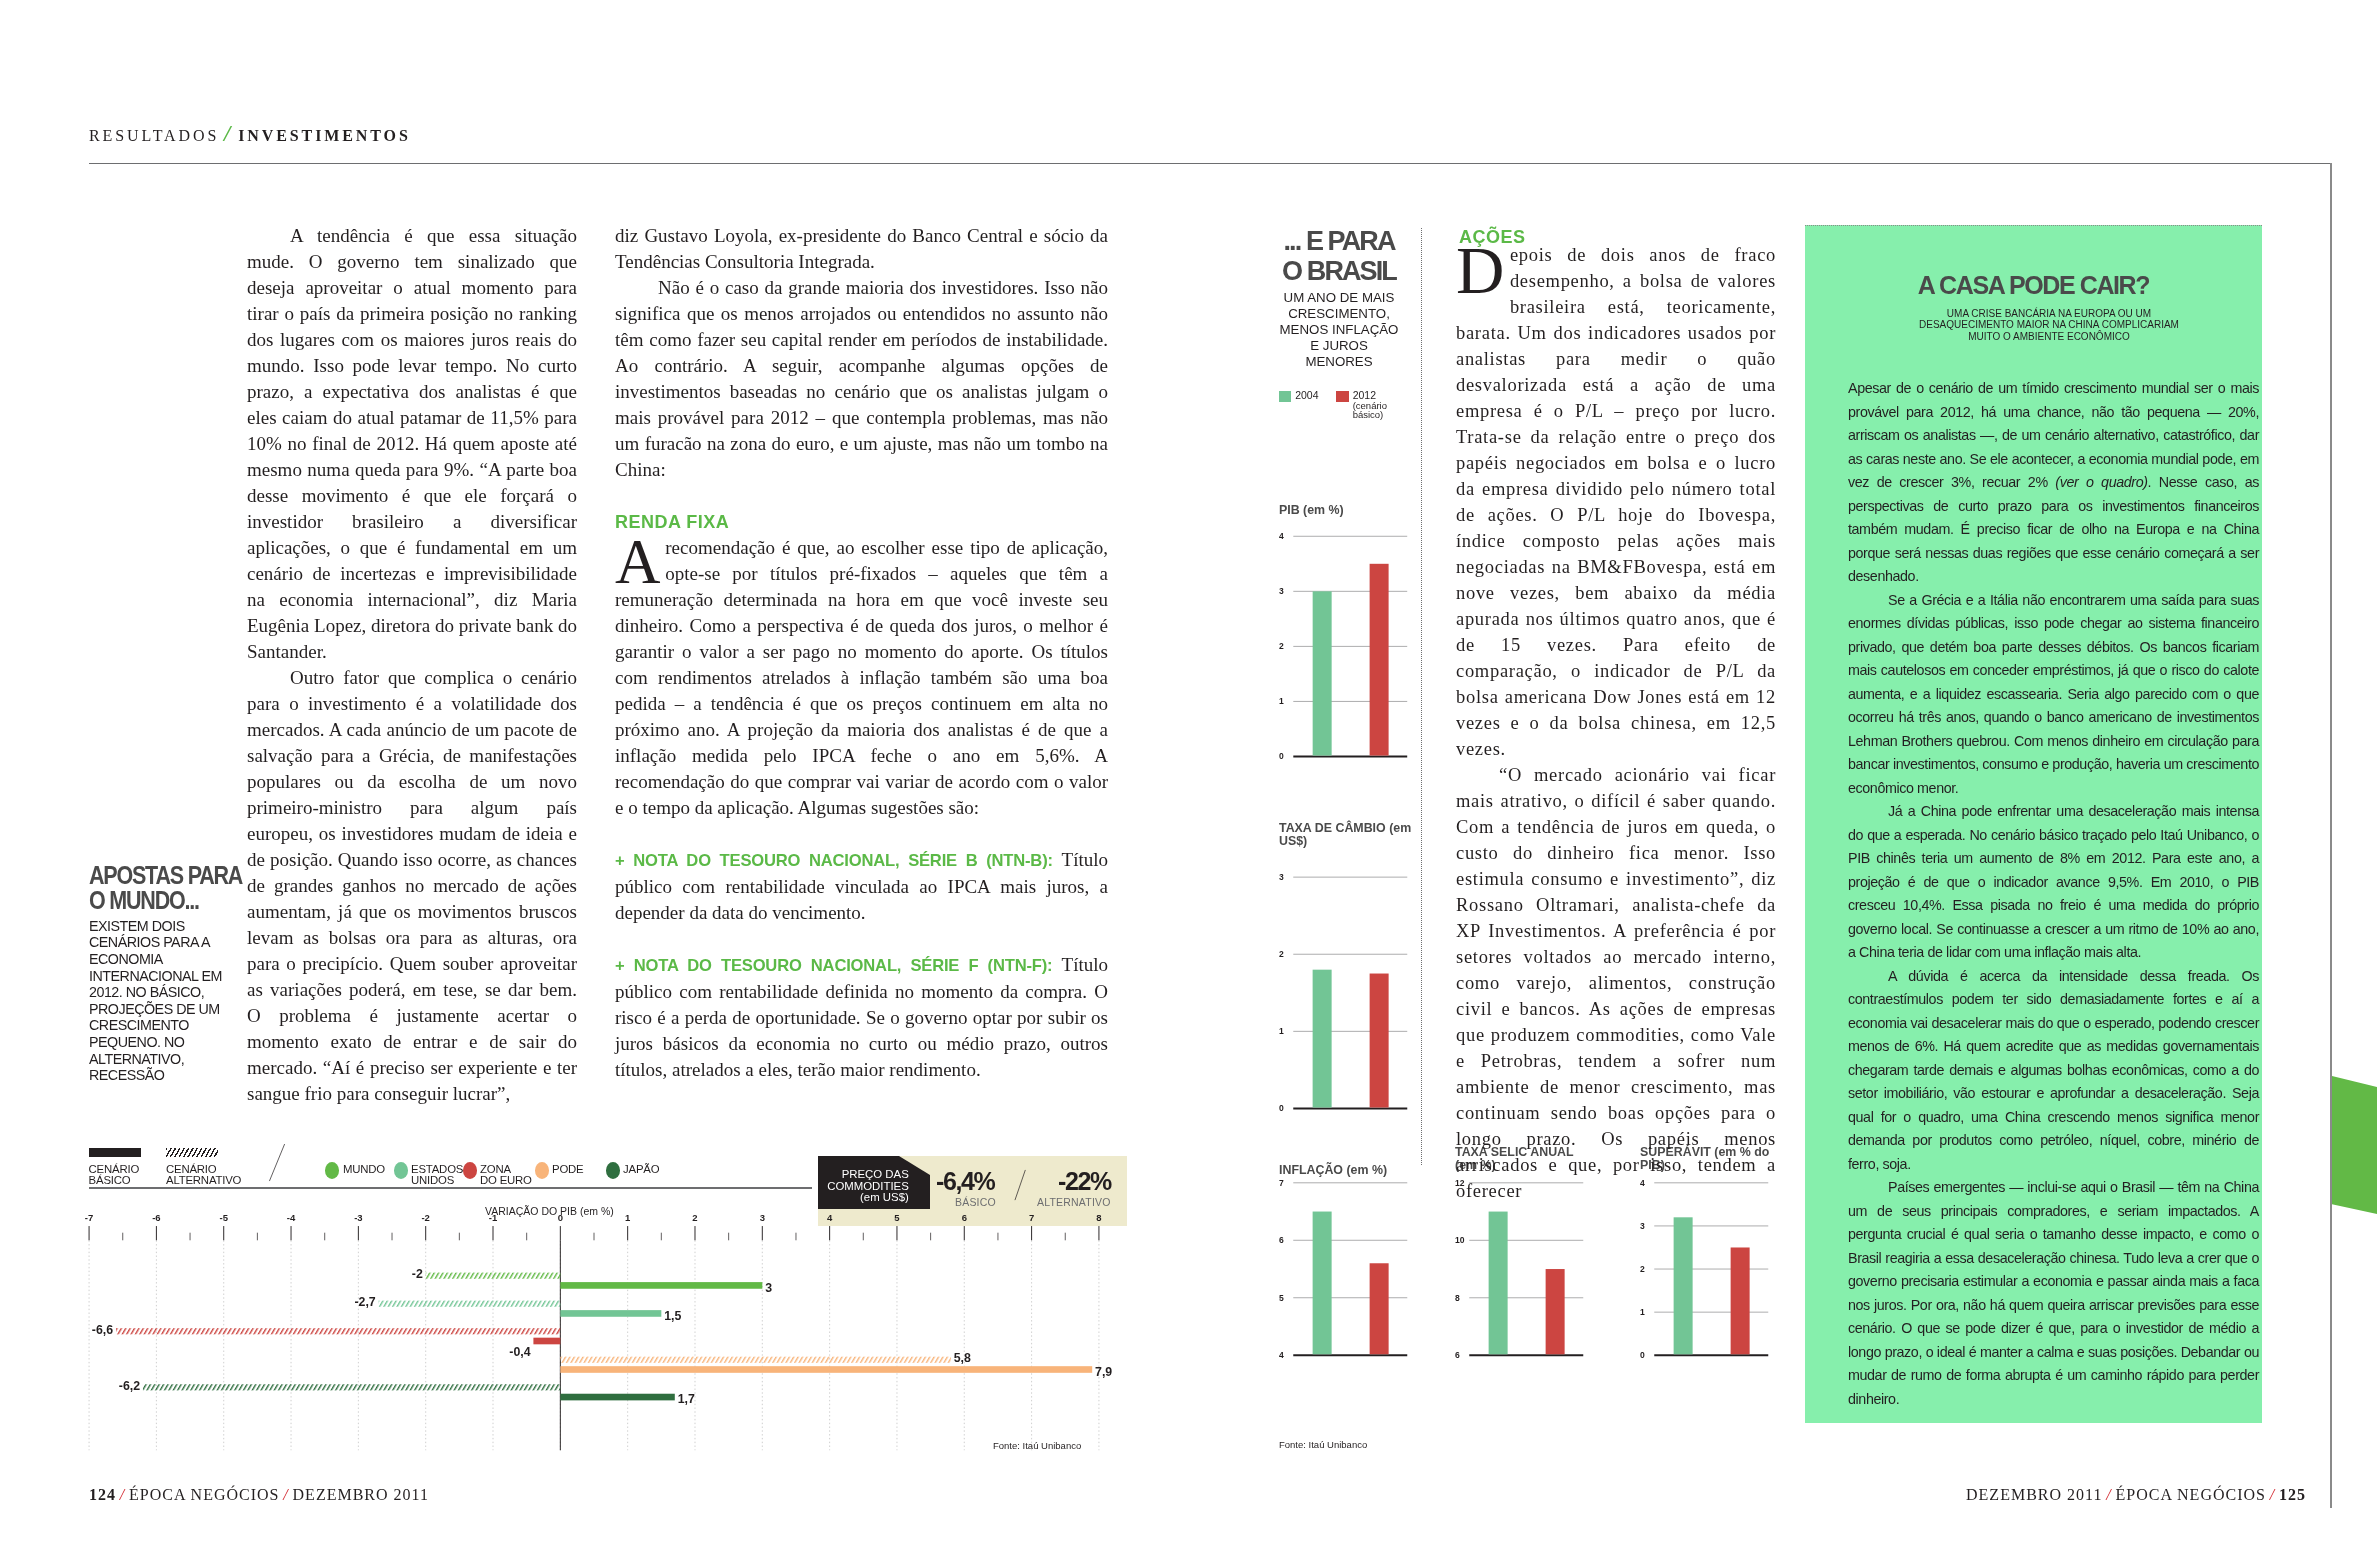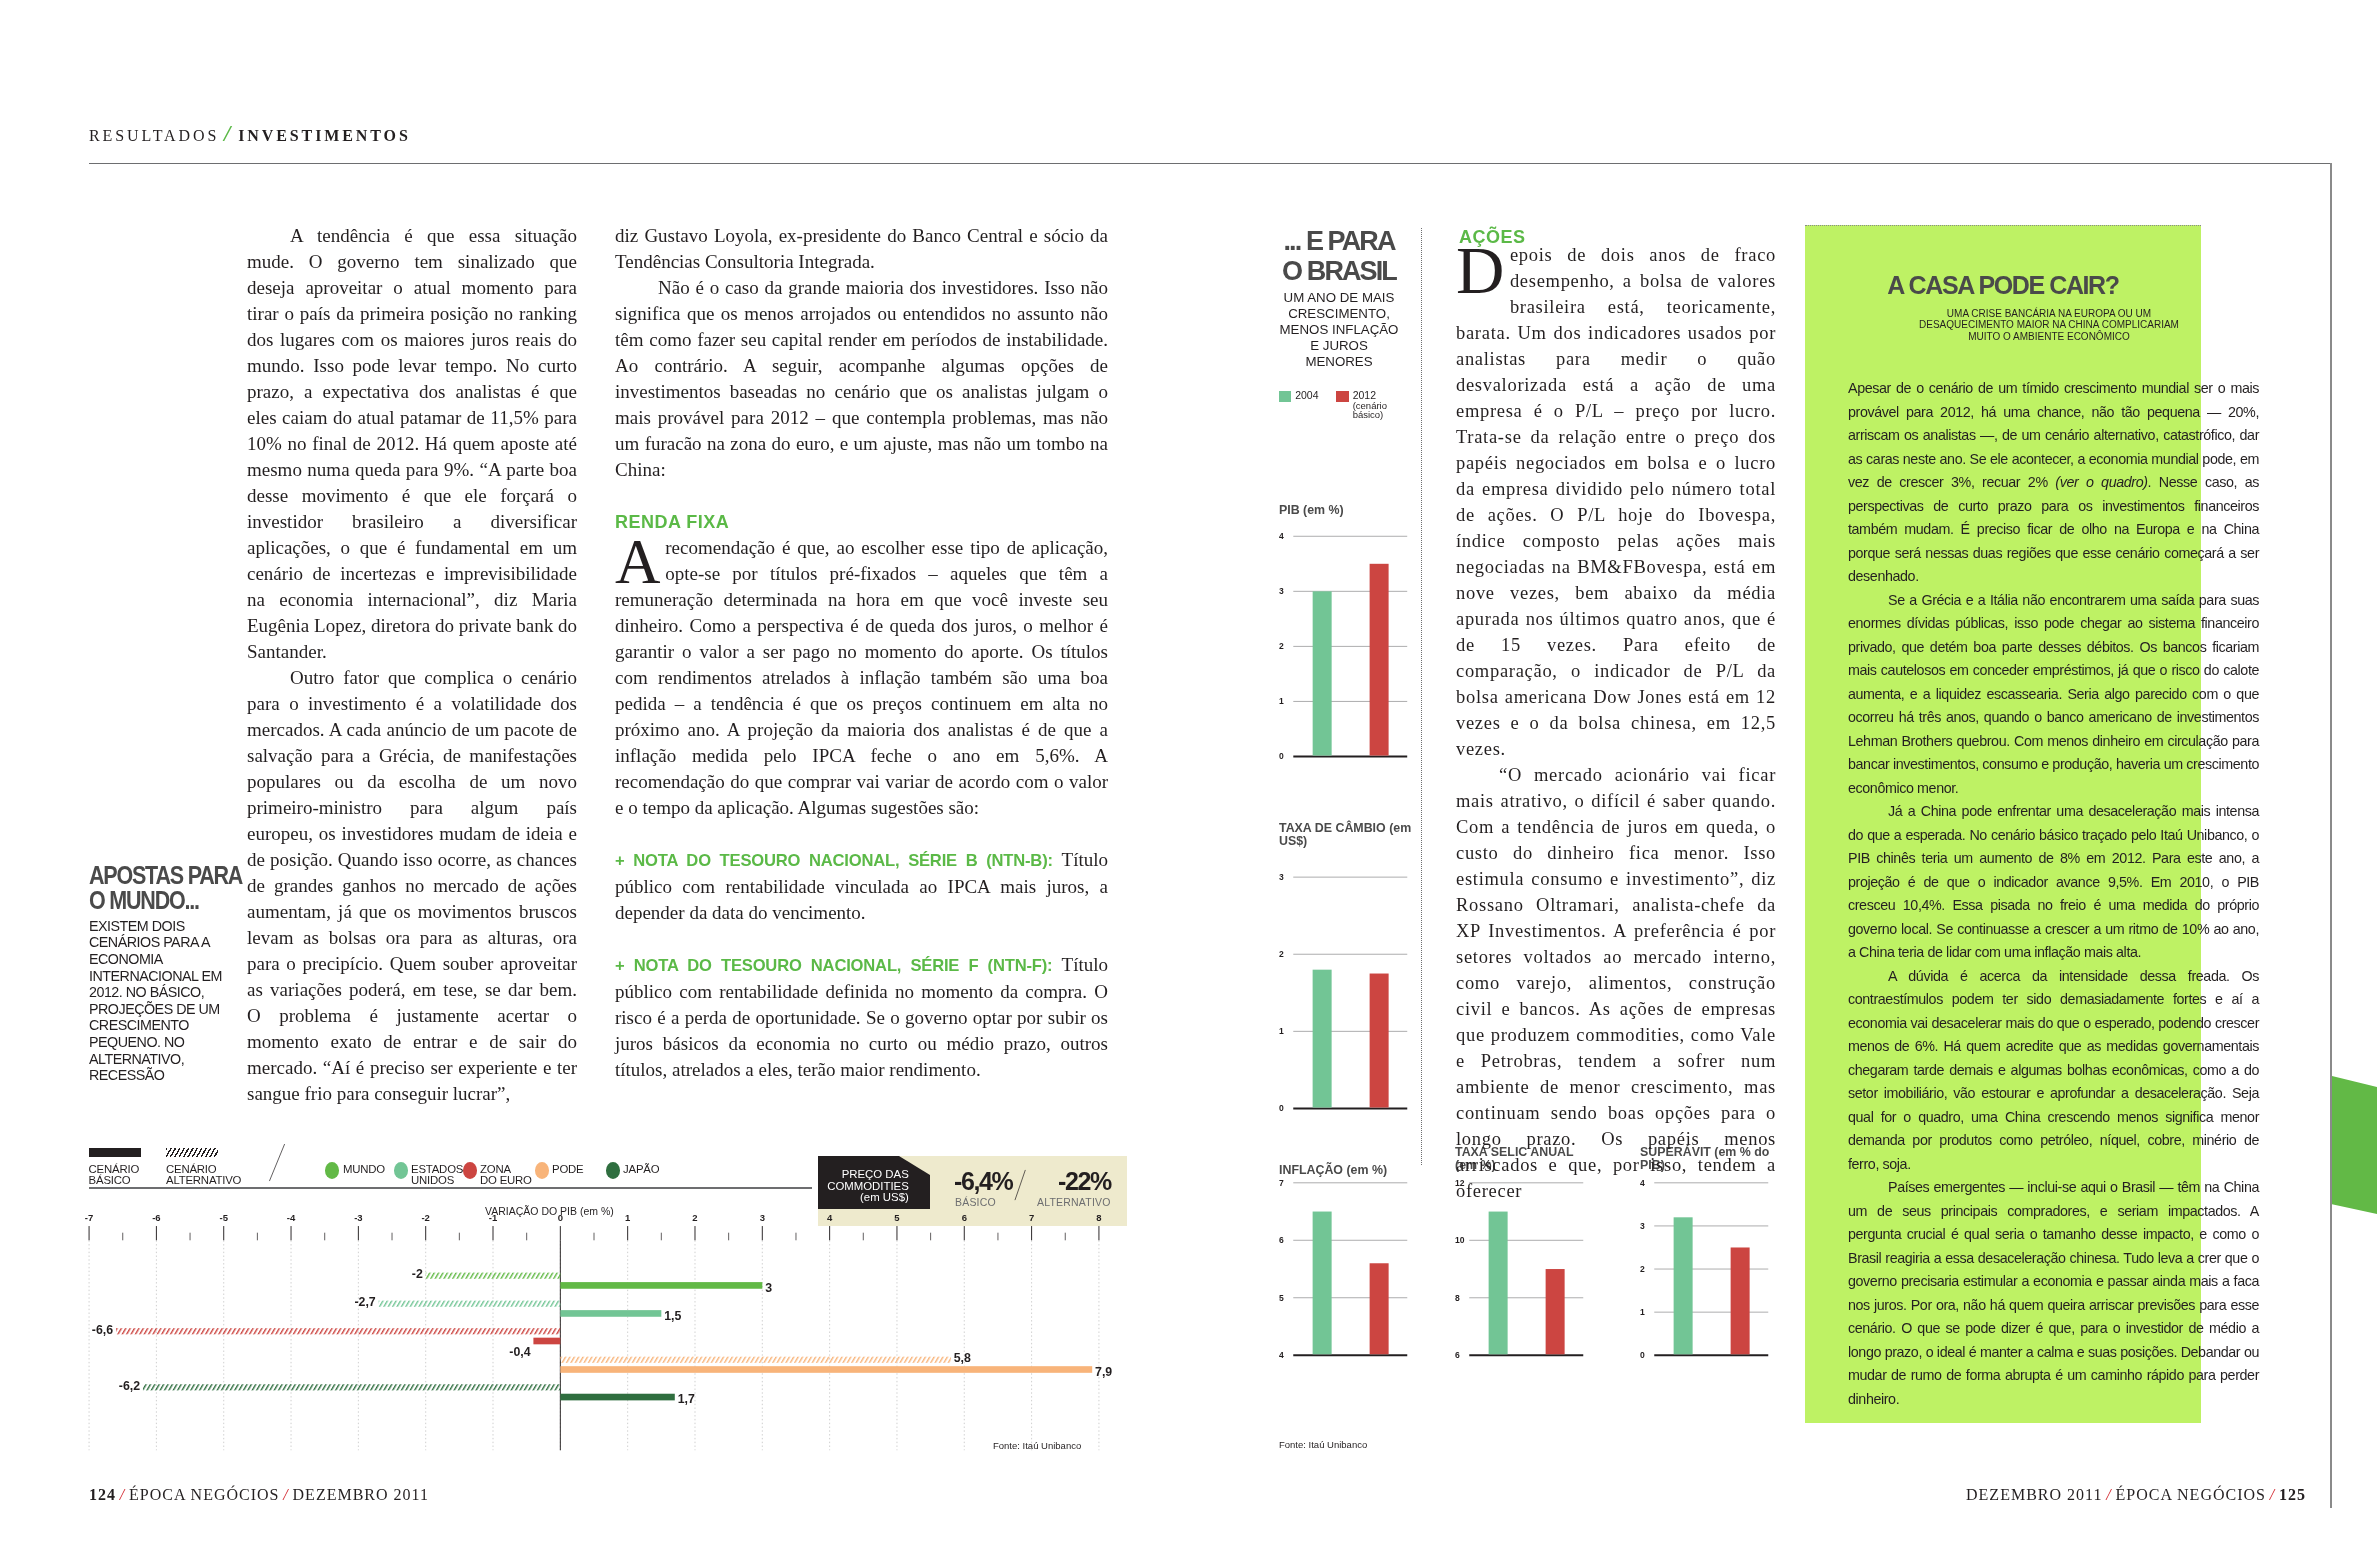--- a/index.html
+++ b/index.html
@@ -57,21 +57,21 @@
   #brasil-head .s { margin-top: 3.8px; font-size: 13.3px; line-height: 16px; color: #231f20; }
   #brasil-legend { left: 1279px; top: 391px; width: 143px; font-family: "Liberation Sans", sans-serif; font-size: 10.5px; line-height: 9.5px; color: #231f20; }
   .lg-sw { display: inline-block; width: 12.4px; height: 10.5px; vertical-align: top; margin-right: 3.8px; }
   .mini { position: absolute; }
   .mini .mt { font-family: "Liberation Sans", sans-serif; font-weight: bold; color: #4a4a4a; font-size: 12.4px; line-height: 13.3px; }
   .mini svg { position: absolute; left: 0; }
   #vdiv { left: 1421px; top: 228px; width: 0; height: 937px; border-left: 1.4px dotted #6d6e70; }
   #brasil-source { left: 1279px; top: 1439px; font-family: "Liberation Sans", sans-serif; font-size: 9.5px; color: #231f20; }
 
   
-  #box { left: 1805px; top: 225px; width: 396px; height: 1198px; background: #bef264; border-top: 1.4px dotted #8a8a8a; }
+  #box { left: 1805px; top: 225px; width: 457px; height: 1198px; background: #86efac; border-top: 1.4px dotted #8a8a8a; }
   #box-title { position: absolute; left: 0; top: 45px; width: 100%; text-align: center; font-family: "Liberation Sans", sans-serif; font-weight: bold; font-size: 25px; color: #4a4a4a; letter-spacing: -1.4px; }
   #box-sub { position: absolute; left: 28.5px; top: 82px; width: 431px; text-align: center; font-family: "Liberation Sans", sans-serif; font-size: 10px; line-height: 11.4px; color: #231f20; }
   #box-body { position: absolute; left: 43px; top: 151px; width: 411px; font-family: "Liberation Sans", sans-serif; font-size: 14.3px; line-height: 23.5px; text-align: justify; color: #231f20; letter-spacing: -0.4px; }
   #box-body p.ind { text-indent: 40px; }
 
   
   .foot { top: 1486px; font-size: 16px; letter-spacing: 1px; color: #231f20; }
   .foot .pg { font-weight: bold; }
   .foot .rs { color: #d2232a; font-style: italic; margin: 0 3.8px; }
   #foot-left { left: 89px; }
@@ -129,21 +129,21 @@
 
   <div id="gdp-rule"></div>
 
   <div id="commod-box">
     <div id="commod-dark"></div>
     <div id="commod-label">
         <div>PREÇO DAS</div>
         <div>COMMODITIES</div>
         <div>(em US$)</div>
       </div>
-    <div class="commod-val" style="left:118px;margin-left:18px;">-6,4%</div>
+    <div class="commod-val" style="left:118px;">-6,4%</div>
     <div class="commod-lab" style="left:137px;">BÁSICO</div>
     <svg width="14.3" height="33" style="position:absolute;left:195px;top:13.3px;" viewBox="0 0 30 70">
         <line x1="26" y1="2" x2="4" y2="66" stroke="#231f20" stroke-width="1.5"></line>
       </svg>
     <div class="commod-val" style="left:240px;">-22%</div>
     <div class="commod-lab" style="left:219px;">ALTERNATIVO</div>
   </div>
 
   <div id="gdp-title">VARIAÇÃO DO PIB (em %)</div>
   <svg id="gdp-svg" width="1046" height="323" viewBox="0 0 2200 680">

